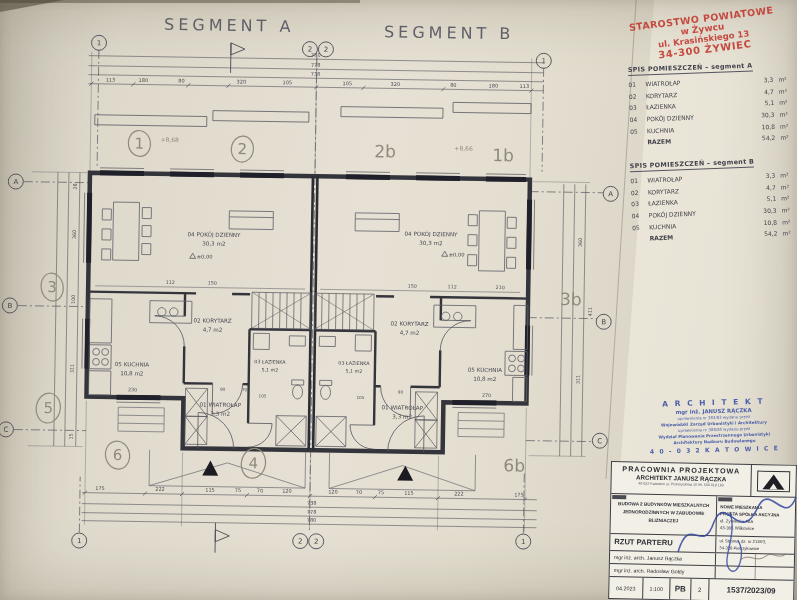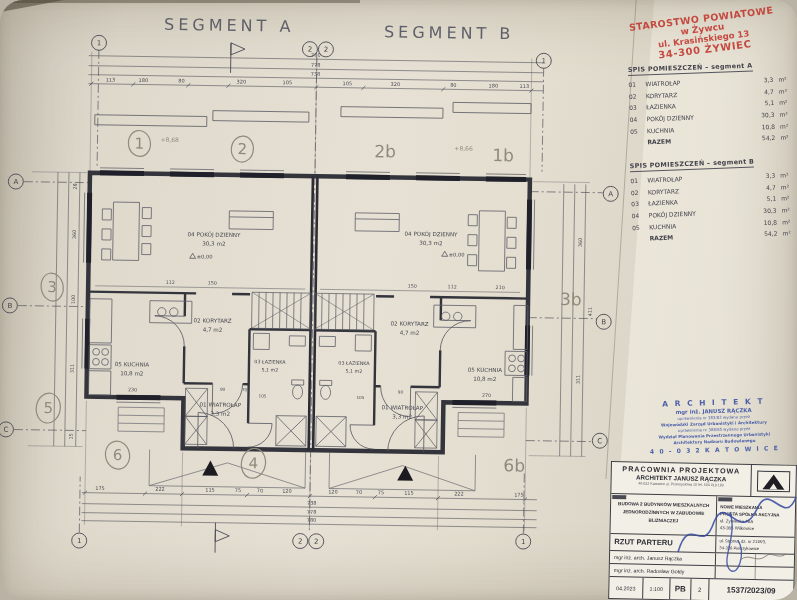--- a/index.html
+++ b/index.html
@@ -1,20 +1,19 @@
 <!DOCTYPE html>
 <html><head>
 <meta charset="utf-8">
 <style>
   html,body{margin:0;padding:0;background:#b9b3a6;}
   #sheet{
     position:relative;width:797px;height:600px;overflow:hidden;
     background:linear-gradient(100deg,#cbc6b8 0%,#ded9cb 14%,#e6e1d4 45%,#e3decf 62%,#d6d1c2 88%,#c8c3b5 100%);
     font-family:"DejaVu Sans",sans-serif;
-    border-radius:23px;
   }
   #sheet::after{content:"";position:absolute;inset:0;pointer-events:none;
     box-shadow:inset 0 0 70px rgba(90,80,58,.33), inset 0 0 12px rgba(80,72,52,.18);}
   .corner-dark{position:absolute;left:0;top:0;width:64px;height:12px;background:#6e695c;
     clip-path:polygon(0 0,100% 0,0 100%);opacity:.8;}
   .top-edge{position:absolute;left:0;top:0;width:360px;height:3px;background:rgba(70,64,50,.45);}
   .flap{position:absolute;left:620px;top:0;width:177px;height:472px;
     background:rgba(247,243,232,.50);
     clip-path:polygon(34px 0,100% 0,100% 100%,0 100%);}
   .crease{position:absolute;left:636px;top:-6px;width:1px;height:486px;

